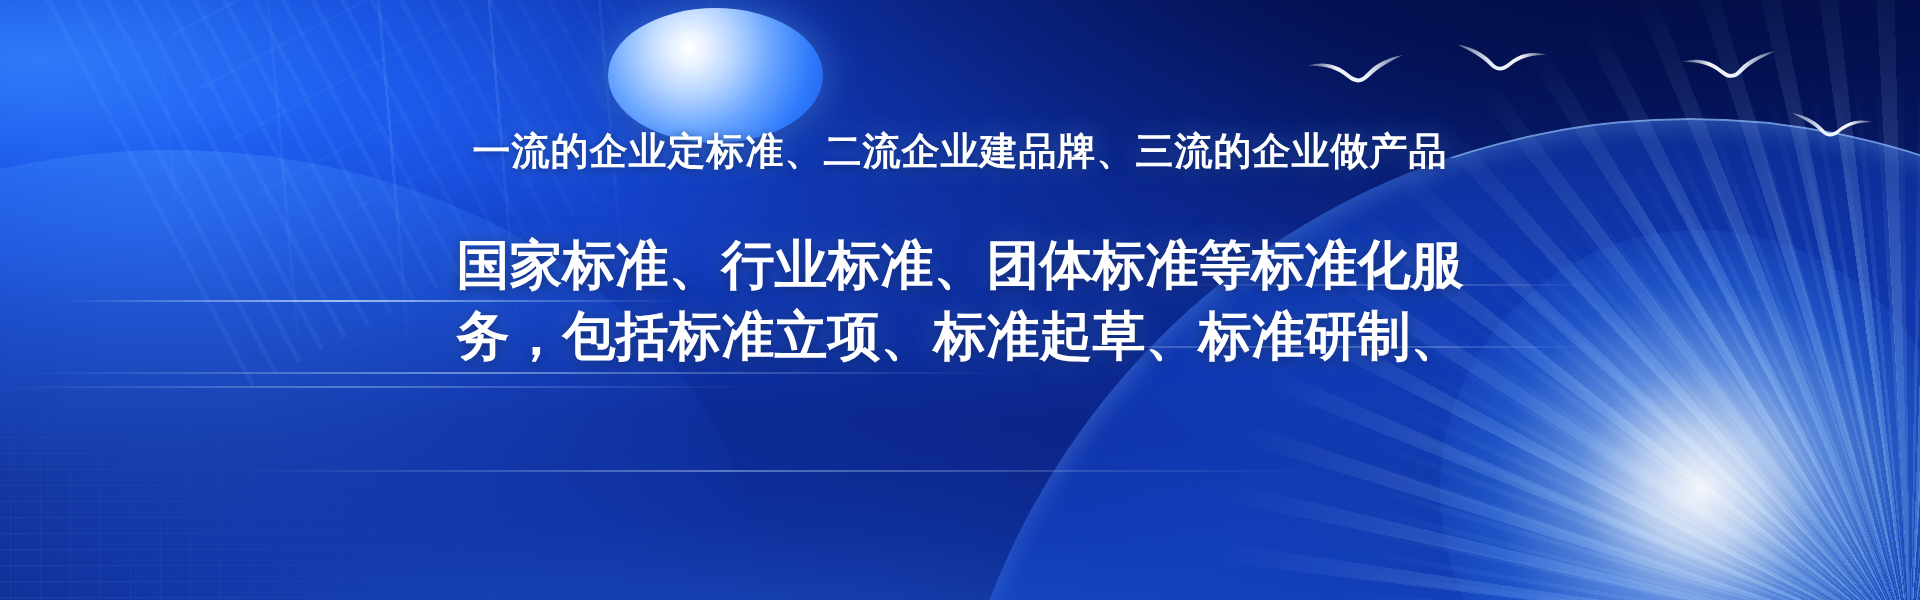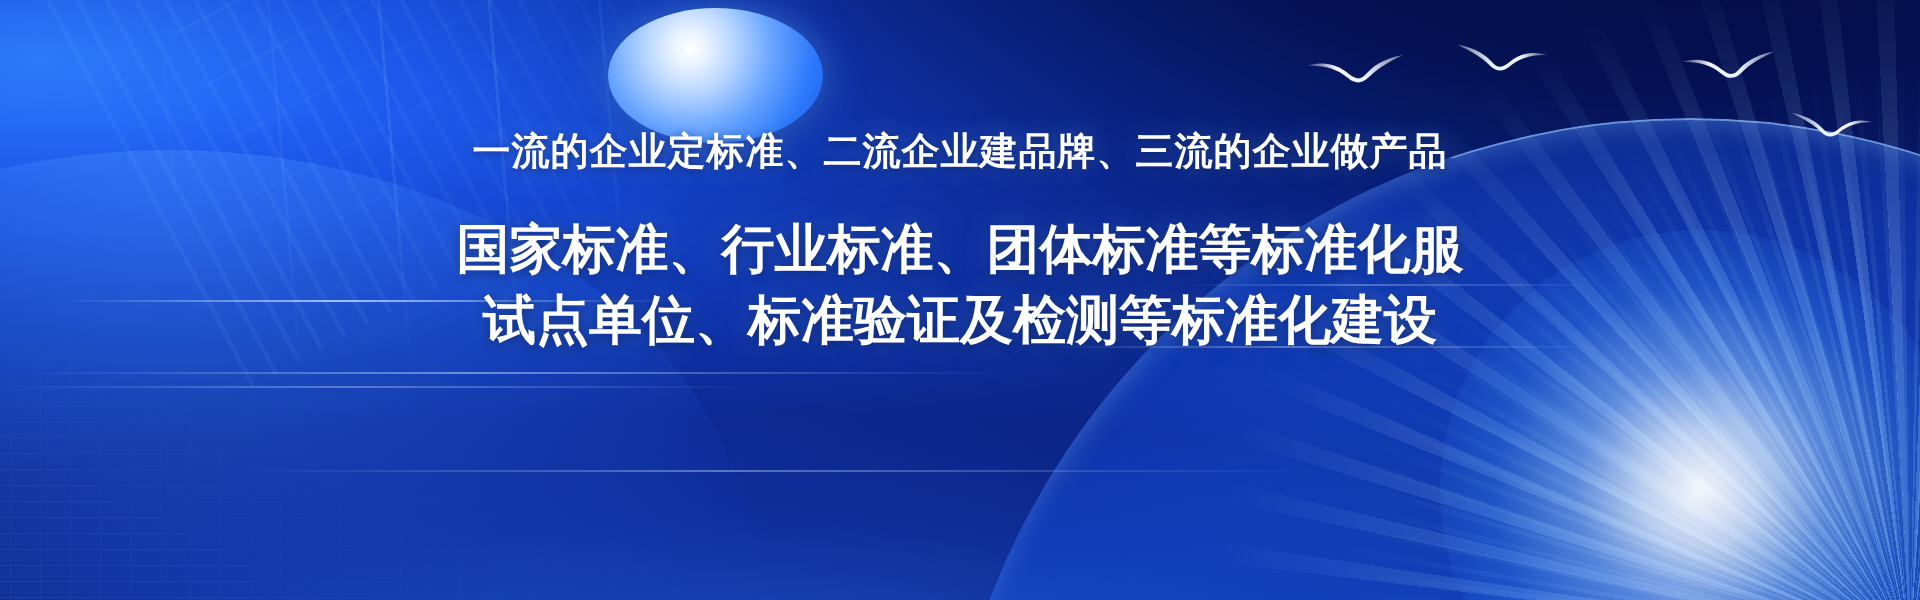--- a/index.html
+++ b/index.html
@@ -200,21 +200,21 @@
     margin: 0;
     padding-top: 126px;
     font-size: 38px;
     font-weight: 700;
     letter-spacing: 1px;
     color: #ffffff;
     text-shadow: 0 2px 10px rgba(5,25,90,0.75), 0 0 22px rgba(110,175,255,0.45);
     white-space: nowrap;
   }
   .body-copy {
-    margin: 0;
+    margin: 16px;
     padding-top: 36px;
     font-size: 53px;
     font-weight: 700;
     line-height: 1.34;
     color: #ffffff;
     text-shadow: 0 3px 14px rgba(5,25,90,0.80), 0 0 26px rgba(110,175,255,0.40);
   }
   .body-copy .line { display: block; white-space: nowrap; }
 </style>
 </head>
@@ -299,17 +299,17 @@
           </defs>
           <path d="M2 14 C18 9 32 12 44 22 C52 28 56 28 62 21 C72 10 86 5 98 3 C86 9 74 15 64 25 C57 32 50 32 43 26 C31 16 17 13 2 14 Z" fill="url(#gg)"></path>
         </svg>
       </div>
     </div>
 
   <div class="text-block">
     <h1 class="headline">一流的企业定标准、二流企业建品牌、三流的企业做产品</h1>
     <p class="body-copy" id="body-copy">
         <span class="line">国家标准、行业标准、团体标准等标准化服</span>
-        <span class="line">试点单位、标准验证及检测等标准化建设</span>
+        <span class="line">务，包括标准立项、标准起草、标准研制、</span>
       </p>
   </div>
 
 </div>
 
 </body></html>

